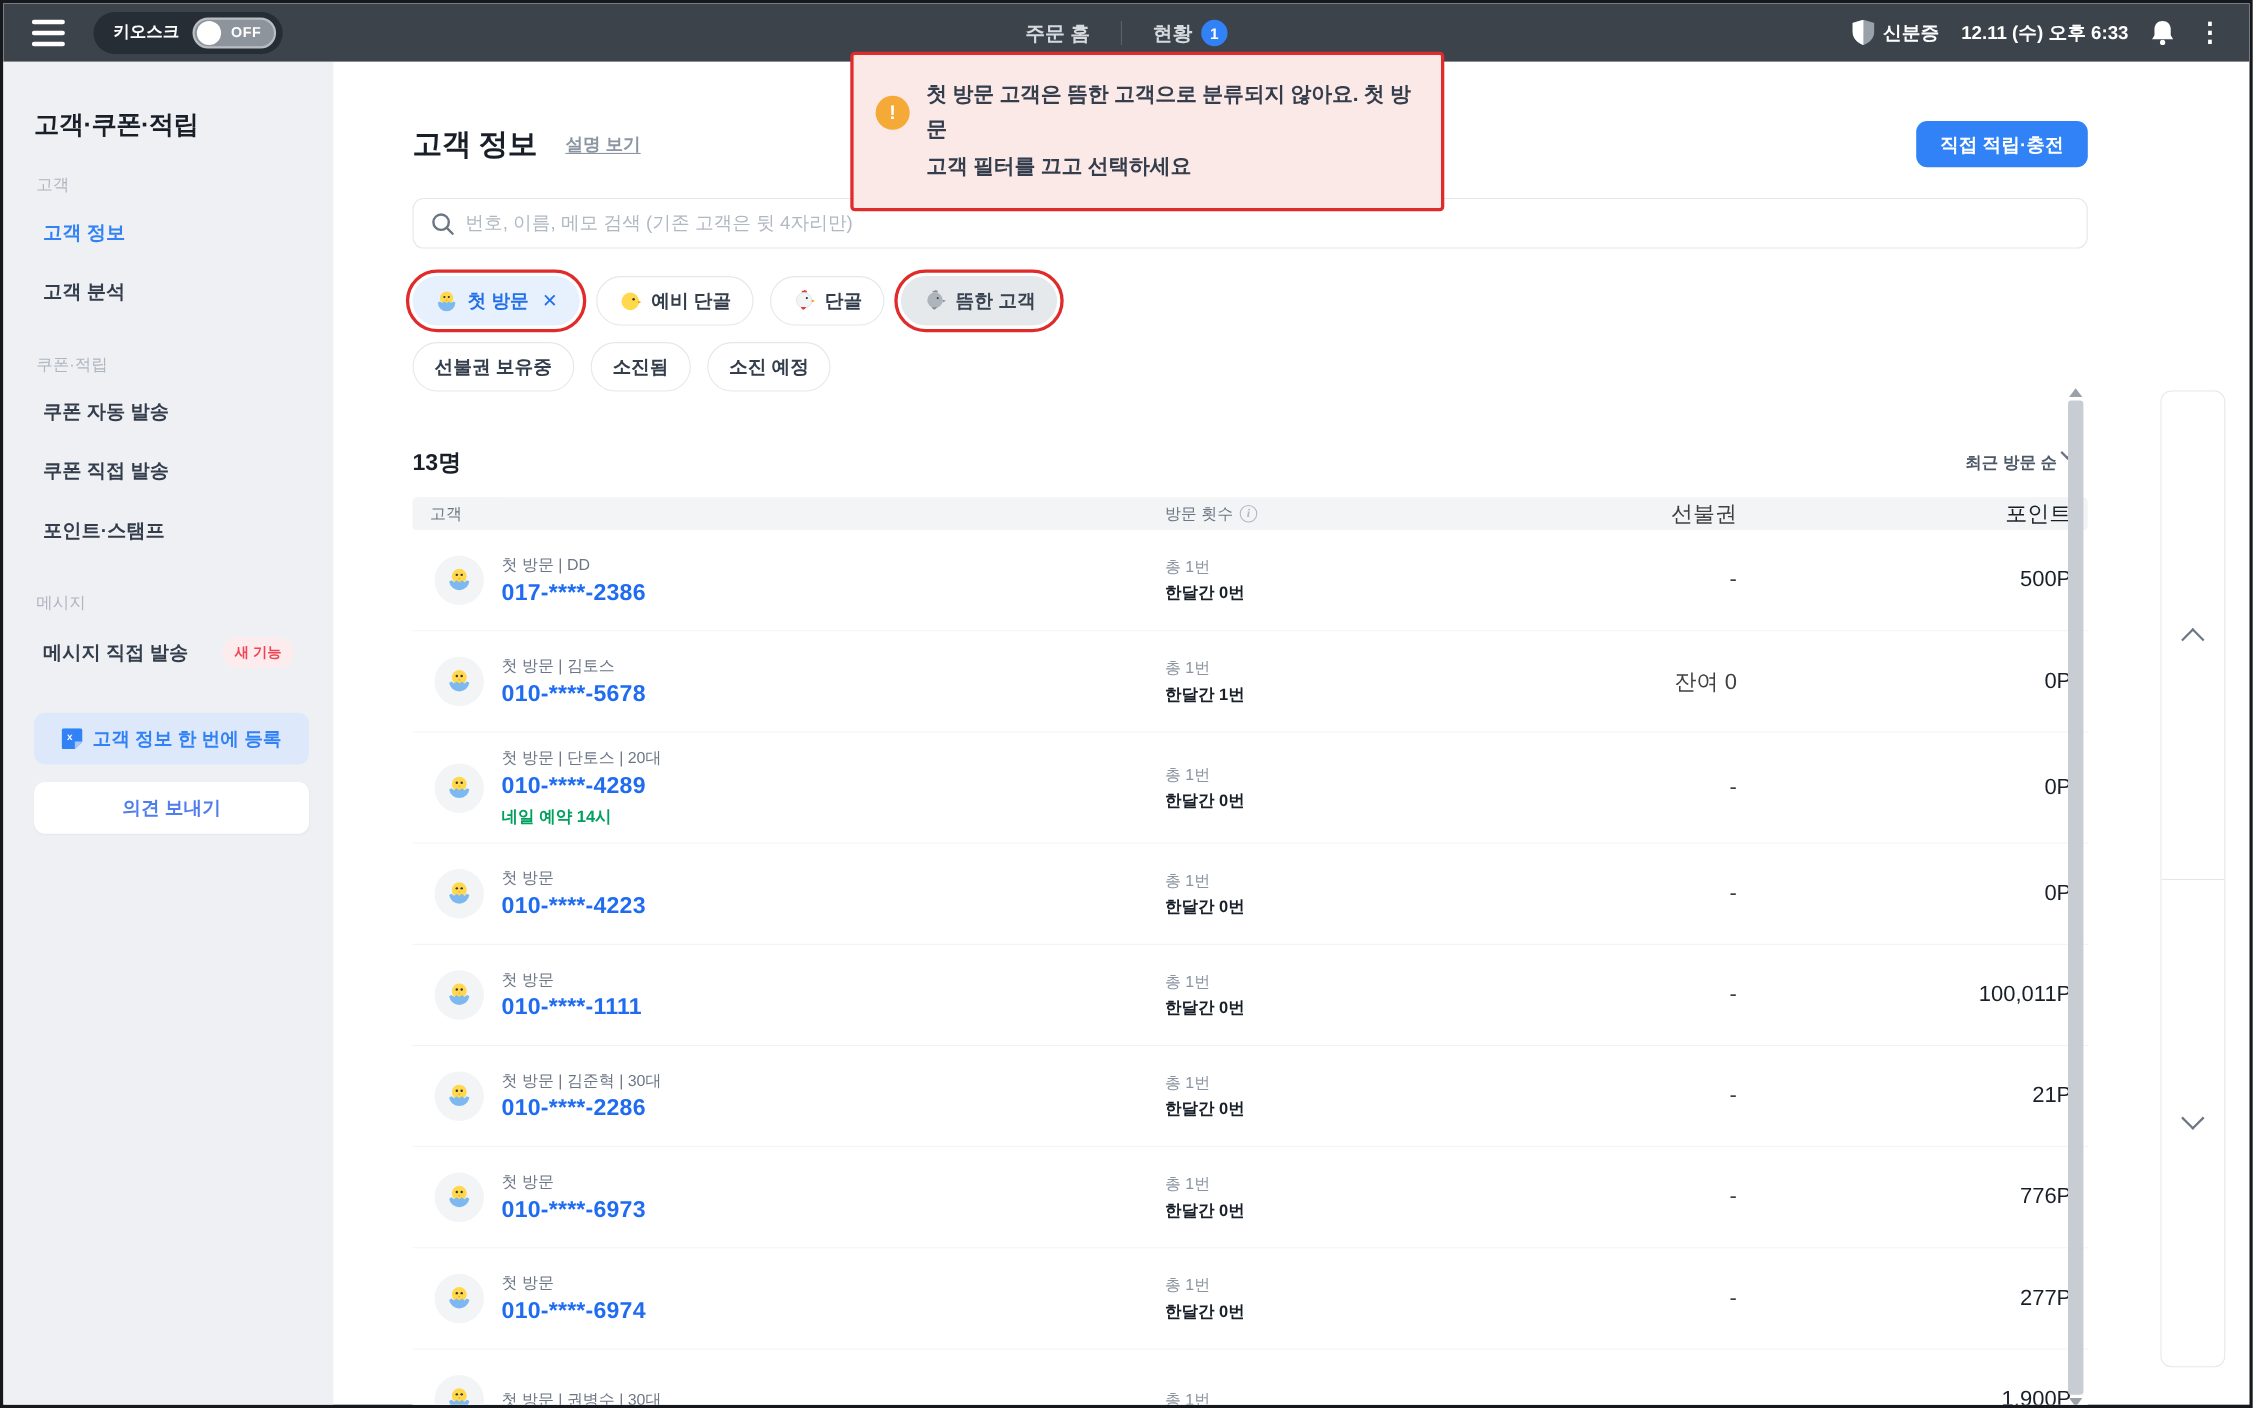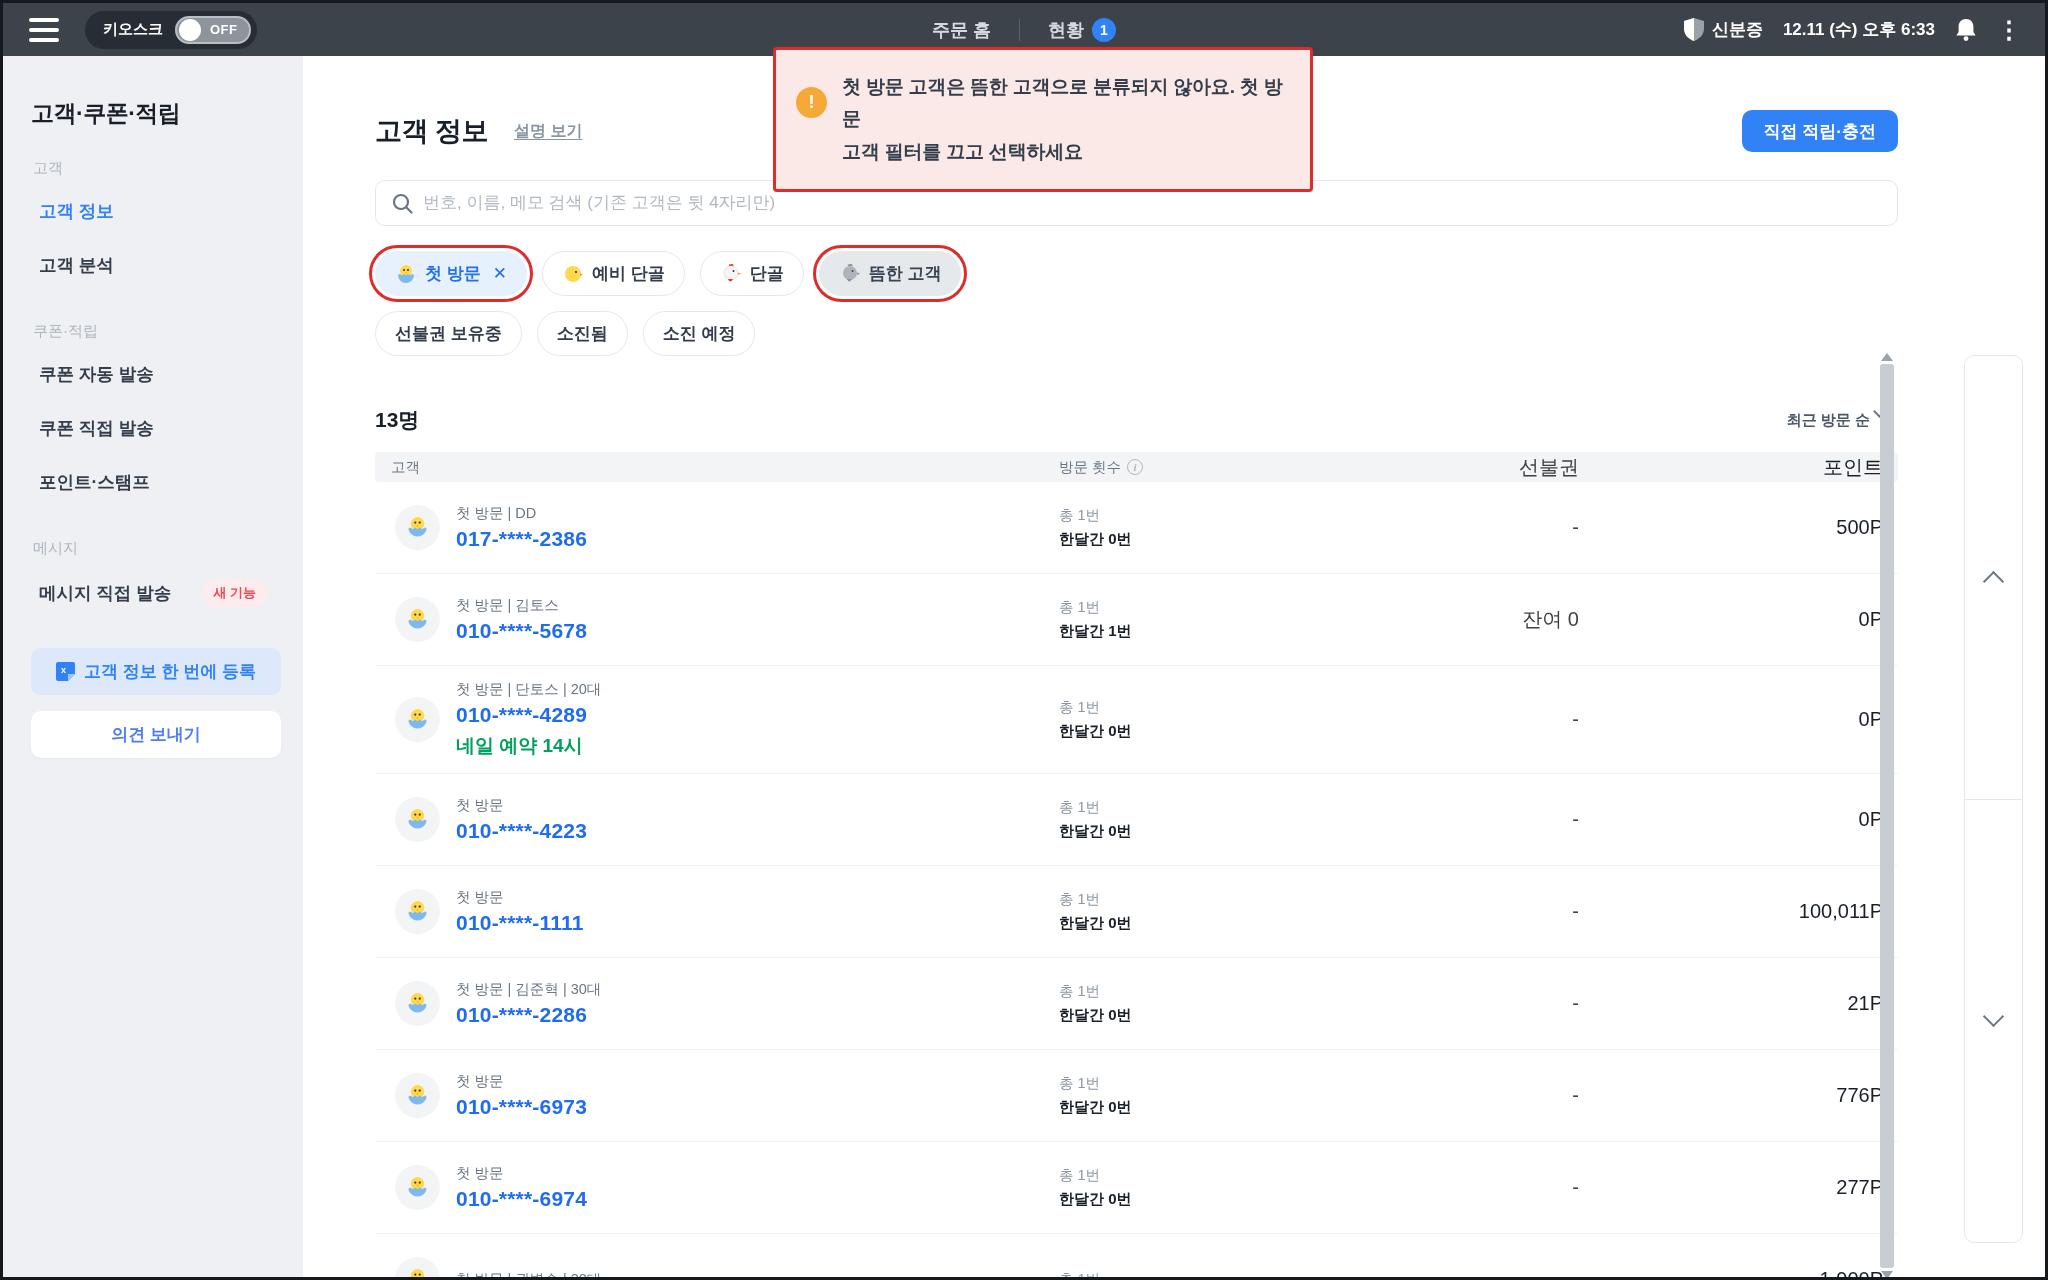--- a/index.html
+++ b/index.html
@@ -99,21 +99,21 @@
                font-family:"Liberation Serif","DejaVu Serif",serif; font-style:italic; cursor:pointer; }
 
   .row { min-height:92px; border-bottom:1px solid #f0f2f4; cursor:pointer; background:#fff; }
   .cell { display:flex; }
   .c-customer { padding-left:20px; align-items:center; gap:16px; }
   .avatar { width:45px; height:45px; border-radius:50%; background:#f2f4f6; display:flex;
             align-items:center; justify-content:center; flex:0 0 45px; }
   .cstack { display:flex; flex-direction:column; gap:4px; padding:14px 0; }
   .cname { font-size:14.5px; color:#6b7684; }
   .cphone { font-size:21px; font-weight:700; color:#1f6cf1; letter-spacing:.2px; }
-  .cnote { font-size:19px; font-weight:700; color:#00a05e; margin-top:2px; }
+  .cnote { font-size:15px; font-weight:700; color:#00a05e; margin-top:2px; }
   .c-visits { flex-direction:column; align-items:flex-start; gap:5px; }
   .vtotal { font-size:14.5px; color:#8b95a1; }
   .vmonth { font-size:15px; font-weight:700; color:#191f28; }
   .c-prepaid { font-size:20px; font-weight:500; color:#404040; }
   .c-points { font-size:20px; font-weight:500; color:#191f28; }
 
   
   .alert { position:absolute; left:770px; top:44px; width:540px; z-index:20;
            background:#fbe9e7; border:3px solid #e02b2b; border-radius:4px;
            padding:21px 26px 21px 20px; display:flex; gap:15px; align-items:flex-start; }

